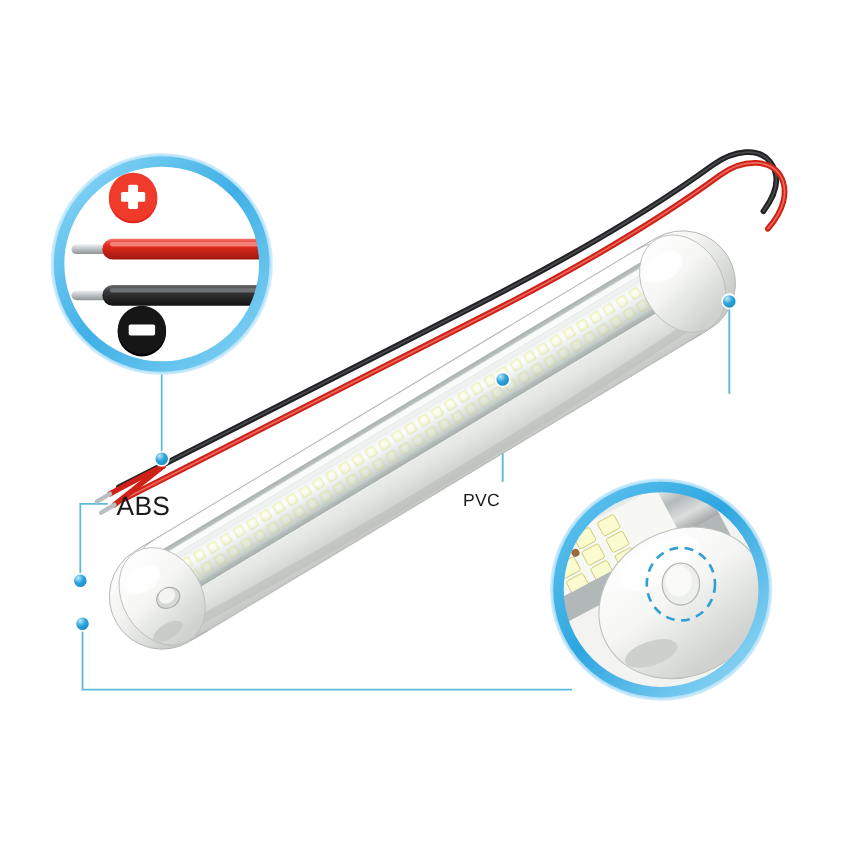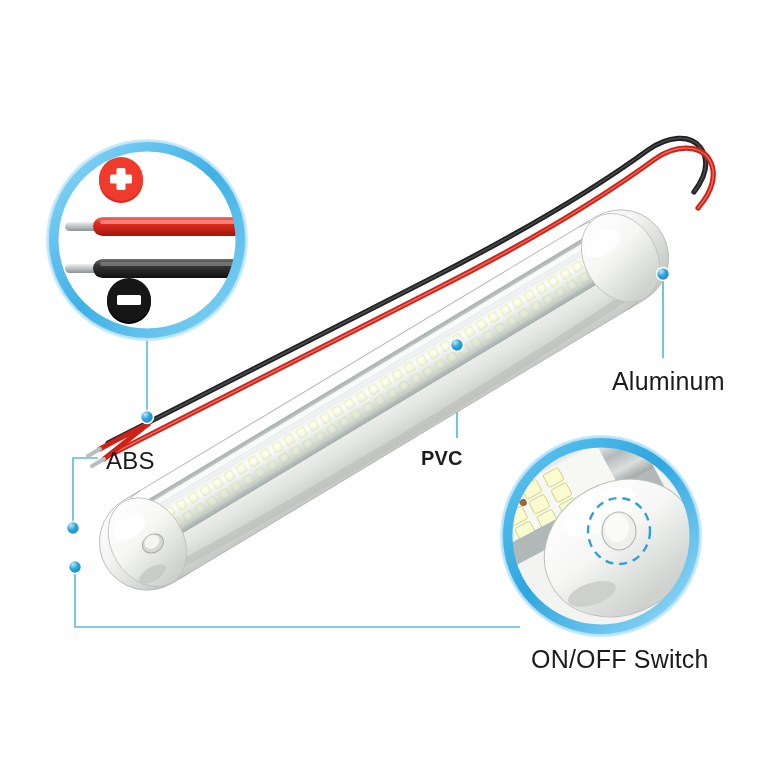--- a/index.html
+++ b/index.html
@@ -2,21 +2,21 @@
 <html><head>
 <meta charset="utf-8">
 <style>
   html,body{margin:0;padding:0;background:#ffffff;}
   body{width:768px;height:768px;overflow:hidden;font-family:"Liberation Sans",sans-serif;}
   #stage{position:relative;width:768px;height:768px;background:#ffffff;}
   #stage svg{position:absolute;left:0;top:0;}
   .lbl{position:absolute;color:#1b1b1b;font-family:"Liberation Sans",sans-serif;
        font-weight:400;white-space:nowrap;letter-spacing:.2px;}
   #lbl-aluminum{left:612px;top:367px;font-size:25px;}
-  #lbl-pvc{left:421px;top:447px;font-size:20px;font-weight:bold;}
+  #lbl-pvc{left:421px;top:447px;font-size:16px;}
   #lbl-abs{left:106px;top:447px;font-size:24px;}
   #lbl-switch{left:531px;top:645px;font-size:25px;}
 </style>
 </head>
 <body>
 
 <div id="stage">
 
 <svg width="768" height="768" viewBox="0 0 768 768">
   <defs>
@@ -359,18 +359,16 @@
         <circle cx="129" cy="300" r="22" fill="#161616"></circle>
         <rect x="117" y="295" width="24" height="10" rx="1.6" fill="#ffffff"></rect>
       </g>
     </g>
 
     <circle cx="147" cy="240" r="94" fill="none" stroke="url(#ringGrad1)" stroke-width="11"></circle>
     <circle cx="147" cy="240" r="99.5" fill="none" stroke="#c6e9fa" stroke-width="3" opacity="0.85"></circle>
   </g>
 </svg>
 
-  <div class="lbl" id="lbl-aluminum">Aluminum</div>
   <div class="lbl" id="lbl-pvc">PVC</div>
   <div class="lbl" id="lbl-abs">ABS</div>
-  <div class="lbl" id="lbl-switch">ON/OFF Switch</div>
 
 </div>
 
 </body></html>

